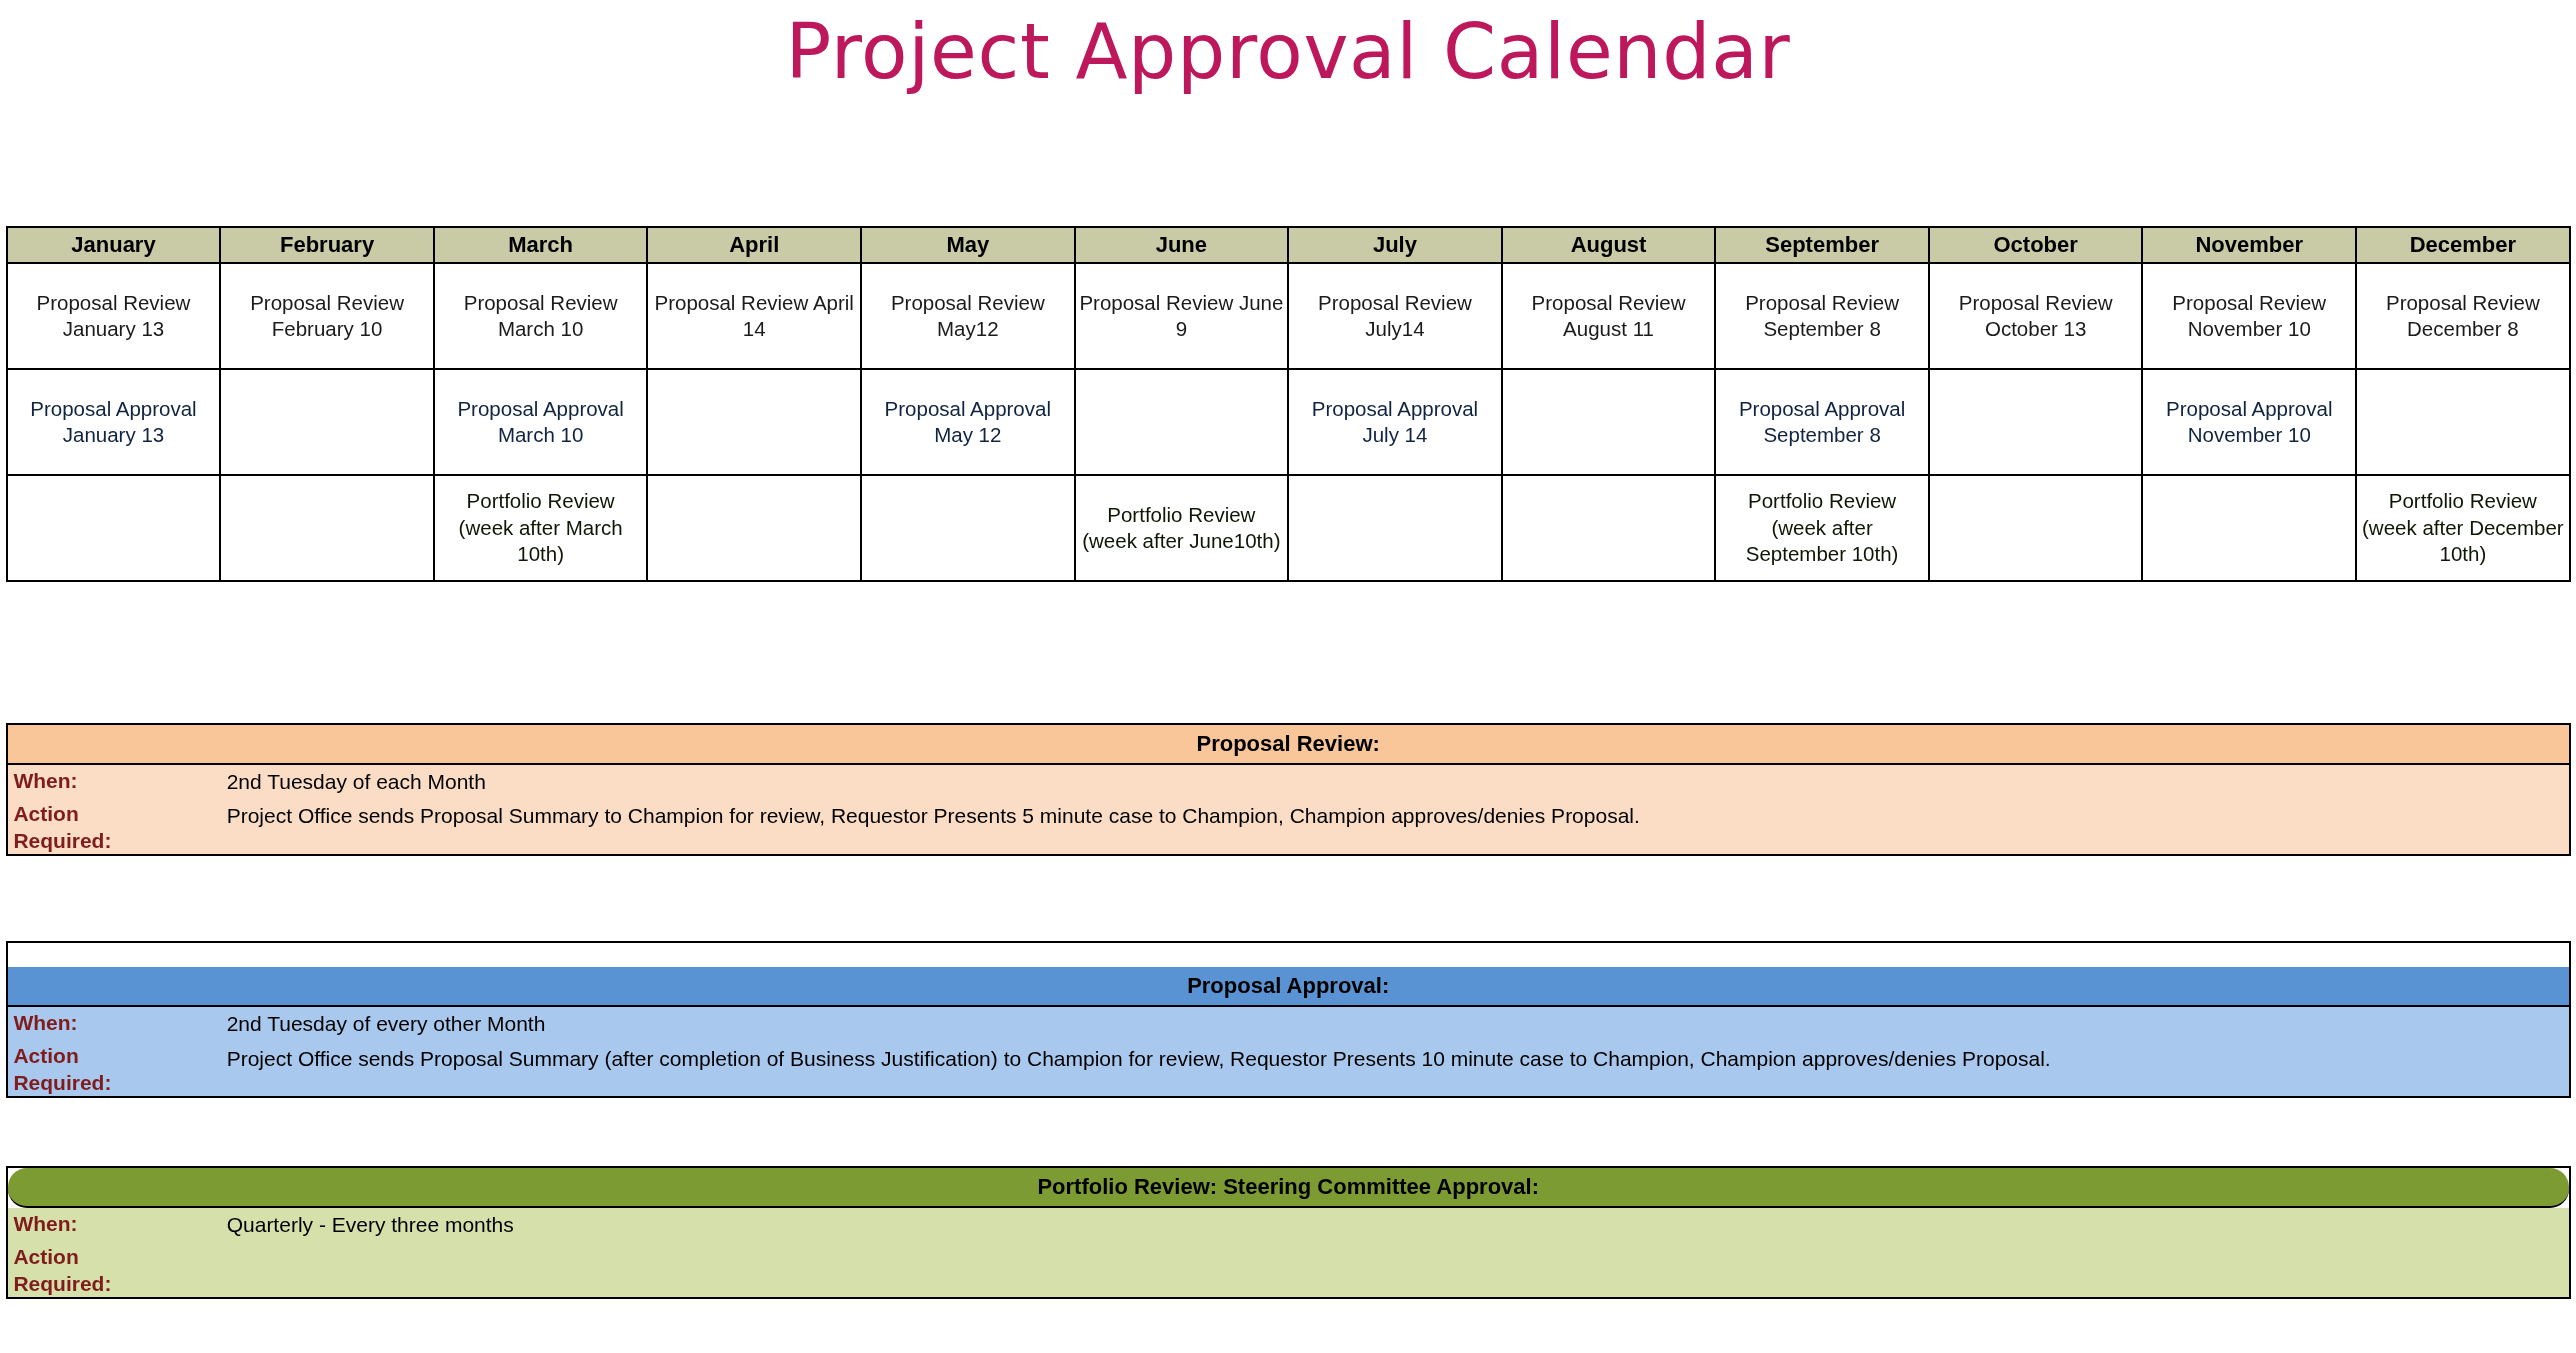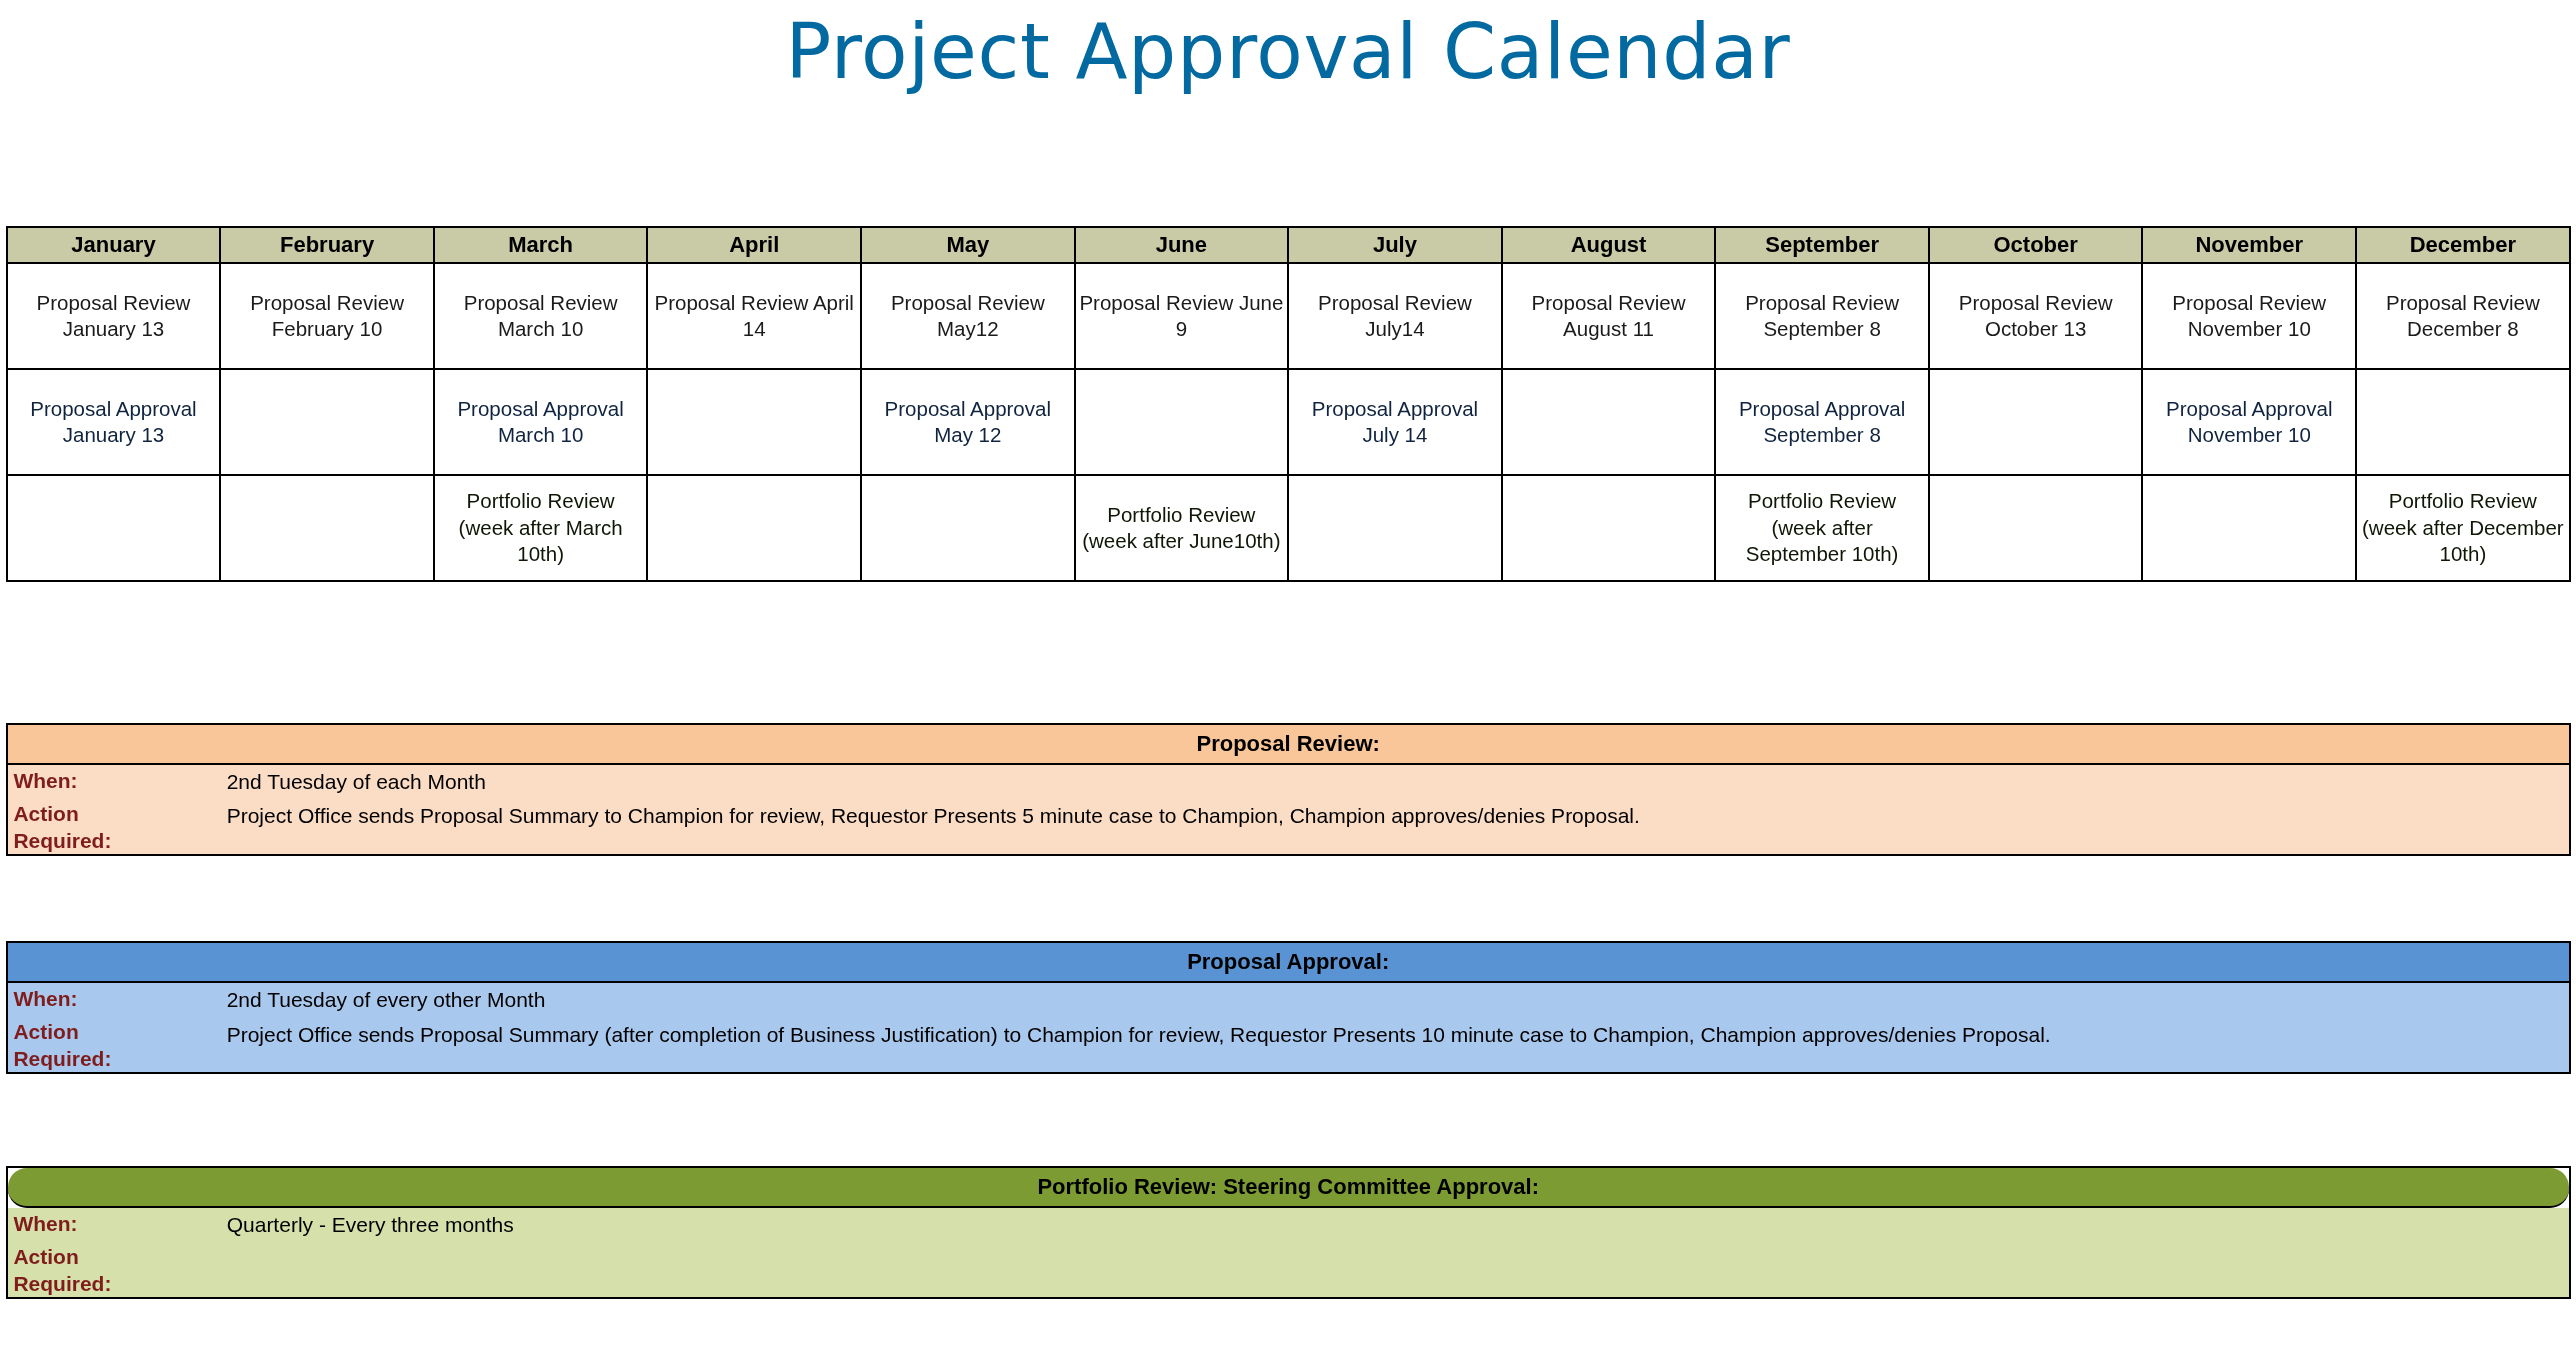--- a/index.html
+++ b/index.html
@@ -19,21 +19,21 @@
   
   #title {
     position: absolute;
     left: 0; top: 10px;
     width: 2576px;
     text-align: center;
     font-family: "DejaVu Sans", sans-serif;
     font-size: 76px;
     font-weight: 400;
     letter-spacing: 0.7px;
-    color: #0369a1;
+    color: #be185d;
     line-height: 1.1;
     white-space: nowrap;
   }
 
   
   #calendar-wrap {
     position: absolute;
     left: 5.7px; top: 226px;
     width: 2565px;
   }
@@ -109,21 +109,21 @@
     color: #000000;
     padding: 4.2px 8.5px 4.2px 7px;
     line-height: 1.26;
   }
   .legend .lg-row.when    .lg-label { padding-top: 2.8px; }
   .legend .lg-row.action  .lg-label { padding-top: 1.4px; }
 
   
   #legend-review   .lg-head { background: #f9c69a; }
   #legend-review   .lg-body { background: #fbdcc4; }
-  #legend-approval .lg-head { background: #5a93d4; }
+  #legend-approval .lg-head { background: #5a93d4; margin-top: 24px; }
   #legend-approval .lg-body { background: #a9c8ee; }
   #legend-portfolio .lg-head{ background: #7d9b33; border-radius: 19px; }
   #legend-portfolio .lg-body{ background: #d5e0ab; }
 
   #legend-review    { top: 723px; }
   #legend-approval  { top: 941px; }
   #legend-portfolio { top: 1166px; }
 
   .lg-row.action .lg-value.two-line { padding-top: 2.8px; }
 </style>

